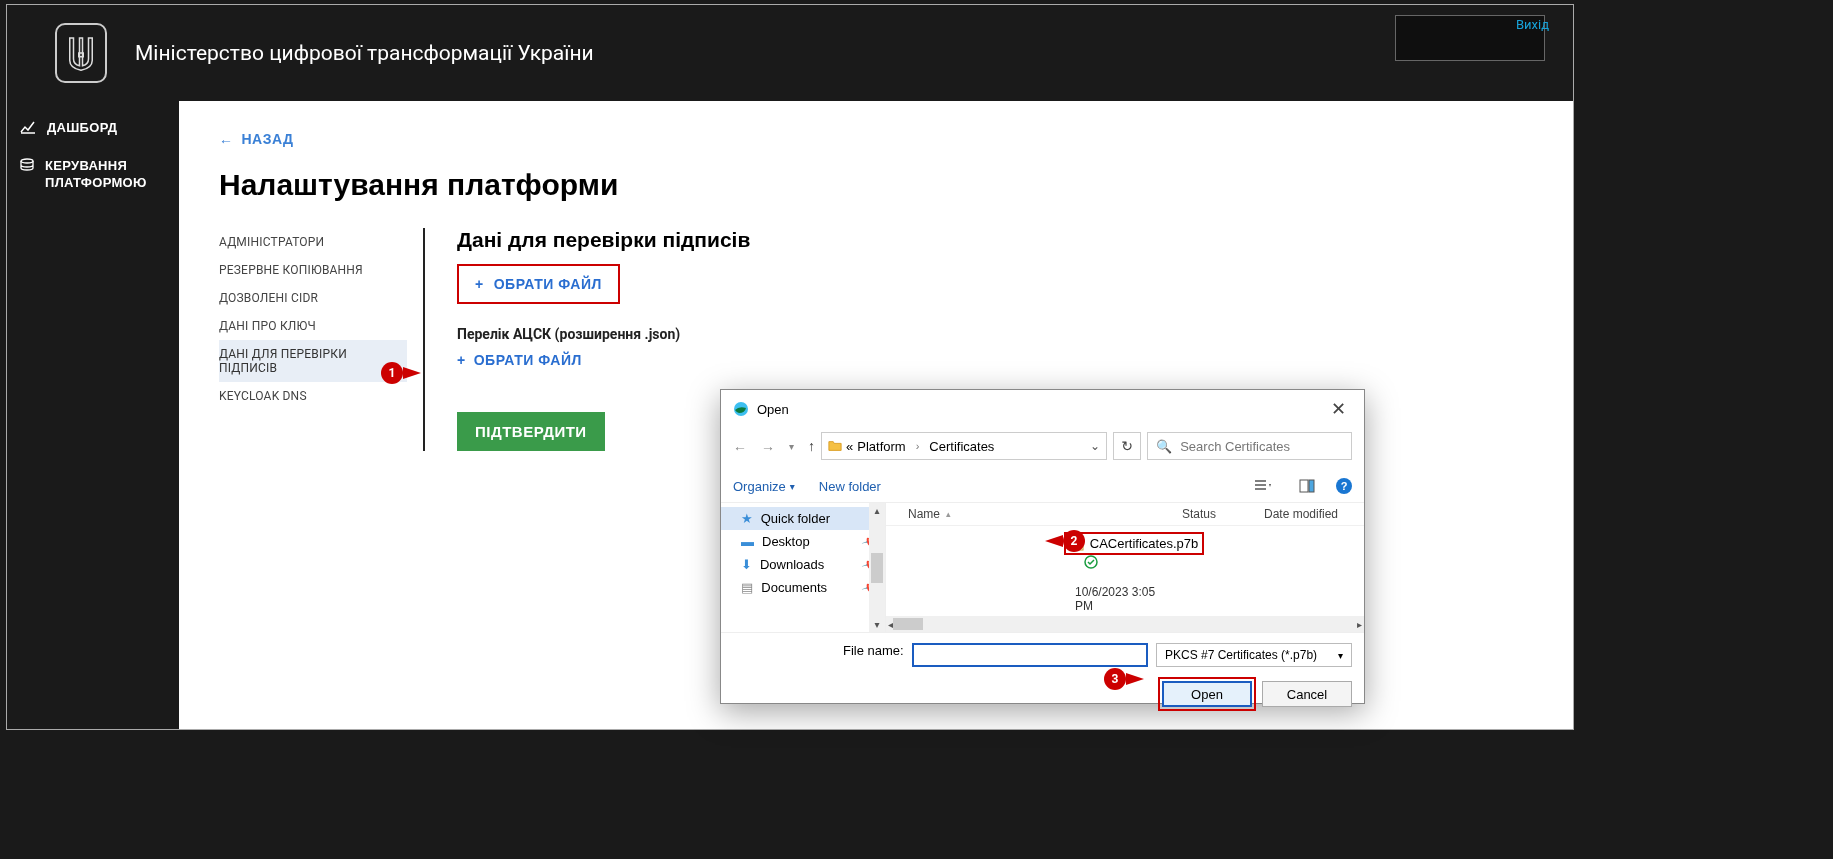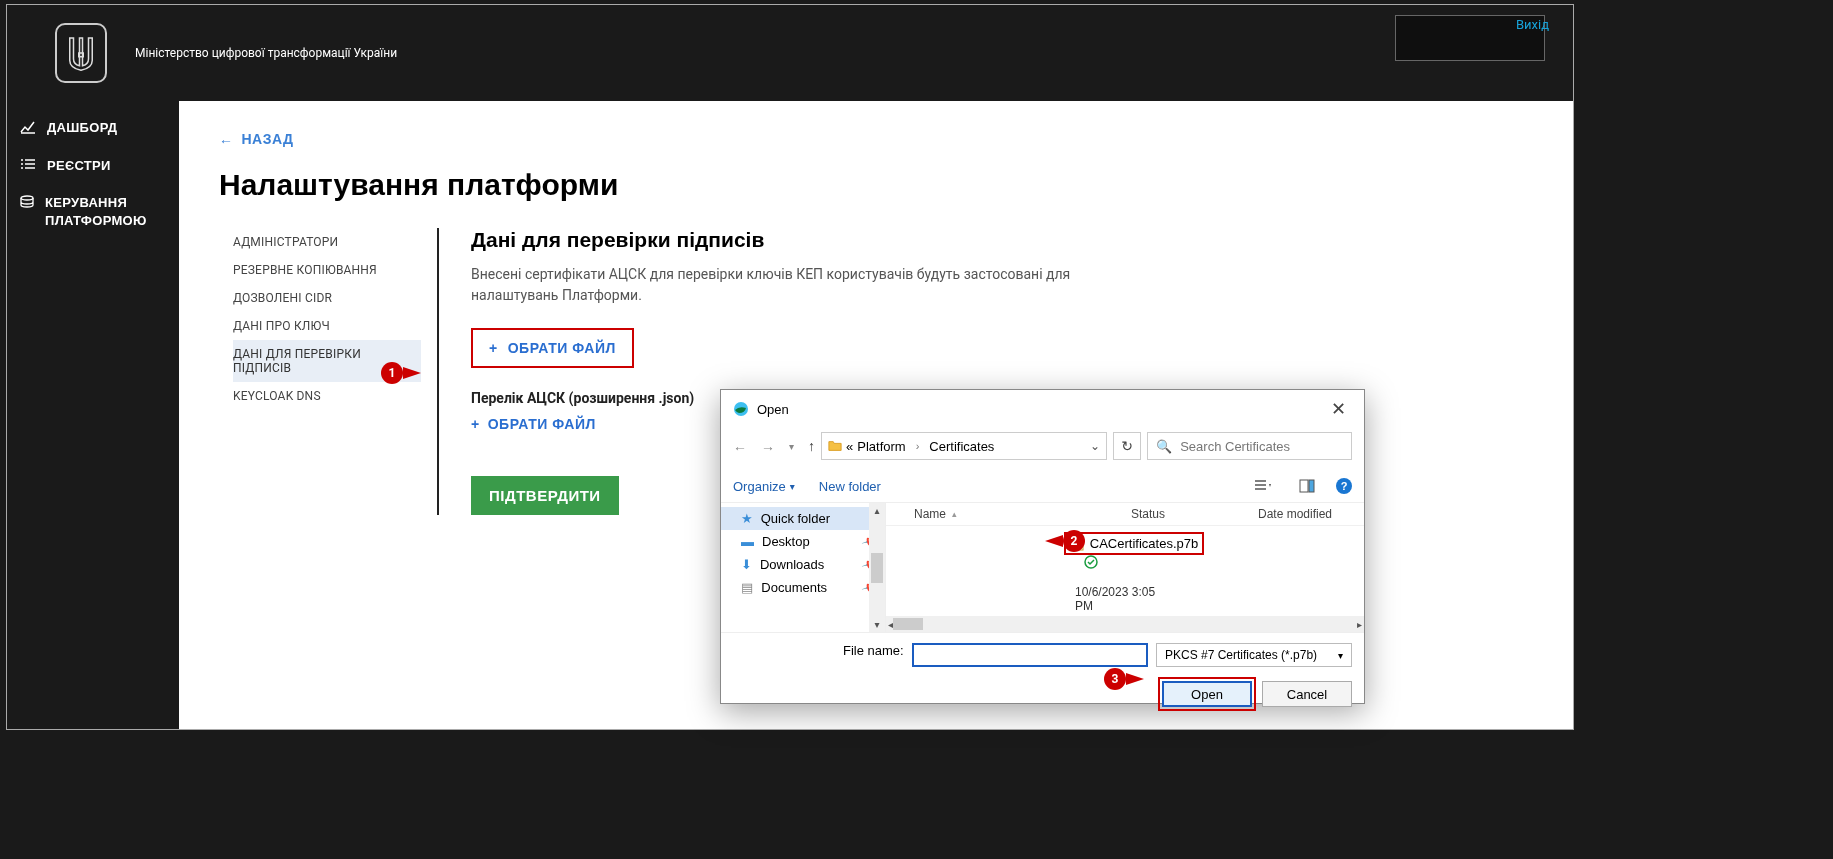--- a/index.html
+++ b/index.html
@@ -35,21 +35,21 @@
   border: 2px solid #ccc;
   border-radius: 10px;
   display: flex;
   align-items: center;
   justify-content: center;
   margin-right: 28px;
 }
 .coat svg { width: 30px; height: 40px; }
 .ministry {
   color: #fff;
-  font-size: 12px;
+  font-size: 21px;
 }
 .logout-box {
   position: absolute;
   right: 28px;
   top: 10px;
   width: 150px;
   height: 46px;
   border: 1px solid #666;
   background: #0f0f0f;
 }
@@ -116,21 +116,20 @@
   margin-top: 20px;
 }
 .content-row {
   display: flex;
   margin-top: 26px;
 }
 .menu-col {
   width: 206px;
   border-right: 2px solid #222;
   padding-right: 16px;
-  margin-left: 14px;
 }
 .menu-item {
   font-size: 12px;
   color: #444;
   text-transform: uppercase;
   padding: 7px 10px 7px 0;
   letter-spacing: 0.2px;
   cursor: pointer;
 }
 .menu-item.active {
@@ -389,23 +388,22 @@
 .file-list {
   flex: 1;
   display: flex;
   flex-direction: column;
   position: relative;
 }
 .headers {
   display: flex;
   font-size: 12px;
   color: #444;
-  padding: 4px 6px;
+  padding: 4px 0;
   border-bottom: 1px solid #f0f0f0;
-  gap: 45px;
 }
 .headers .col-name { flex: 1; padding-left: 22px; display: flex; align-items: center; gap: 6px; }
 .headers .col-status { width: 82px; }
 .headers .col-date { width: 100px; }
 .row-item {
   display: flex;
   align-items: center;
   padding: 6px 6px;
   font-size: 13px;
   flex-direction: column;
@@ -497,28 +495,20 @@
   </div>
   <div class="body">
     <div class="sidebar">
       <div class="side-item">
         <span class="icon">
           <svg width="16" height="14" viewBox="0 0 16 14">
               <path d="M1 12 L5 7 L8 10 L14 2 M1 13 L15 13" stroke="#fff" stroke-width="1.5" fill="none"></path>
             </svg>
         </span>
         <span class="label">ДАШБОРД</span>
-      </div>
-      <div class="side-item">
-        <span class="icon">
-          <svg width="16" height="12" viewBox="0 0 16 12">
-              <path d="M1 2 L3 2 M5 2 L15 2 M1 6 L3 6 M5 6 L15 6 M1 10 L3 10 M5 10 L15 10" stroke="#fff" stroke-width="1.5"></path>
-            </svg>
-        </span>
-        <span class="label">РЕЄСТРИ</span>
       </div>
       <div class="side-item">
         <span class="icon">
           <svg width="16" height="14" viewBox="0 0 16 14">
               <ellipse cx="8" cy="3" rx="6" ry="2" fill="none" stroke="#fff" stroke-width="1.3"></ellipse>
               <path d="M2 3 L2 10 Q2 12 8 12 Q14 12 14 10 L14 3 M2 7 Q2 9 8 9 Q14 9 14 7" fill="none" stroke="#fff" stroke-width="1.3"></path>
             </svg>
         </span>
         <span class="label">КЕРУВАННЯ ПЛАТФОРМОЮ</span>
       </div>
@@ -533,21 +523,20 @@
         <div class="menu-col">
           <div class="menu-item">АДМІНІСТРАТОРИ</div>
           <div class="menu-item">РЕЗЕРВНЕ КОПІЮВАННЯ</div>
           <div class="menu-item">ДОЗВОЛЕНІ CIDR</div>
           <div class="menu-item">ДАНІ ПРО КЛЮЧ</div>
           <div class="menu-item active">ДАНІ ДЛЯ ПЕРЕВІРКИ ПІДПИСІВ</div>
           <div class="menu-item">KEYCLOAK DNS</div>
         </div>
         <div class="section">
           <h2>Дані для перевірки підписів</h2>
-          <p class="desc">Внесені сертифікати АЦСК для перевірки ключів КЕП користувачів будуть застосовані для налаштувань Платформи.</p>
           <div class="block">
             <button class="choose-btn highlight">
               <span style="color:#2a6ed0;font-weight:700">+</span>
               <span>ОБРАТИ ФАЙЛ</span>
             </button>
           </div>
           <div class="block">
             <div class="field-label">Перелік АЦСК (розширення .json)</div>
             <a class="choose-link">
               <span style="color:#2a6ed0;font-weight:700">+</span>

